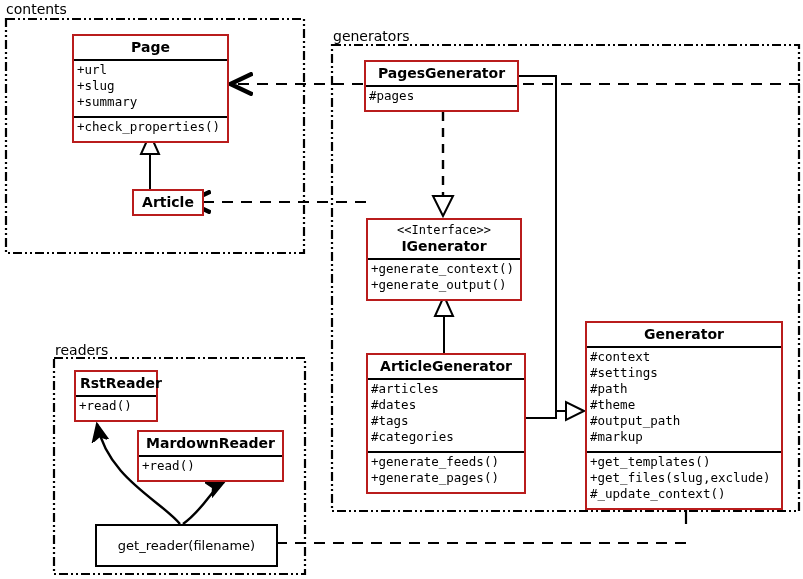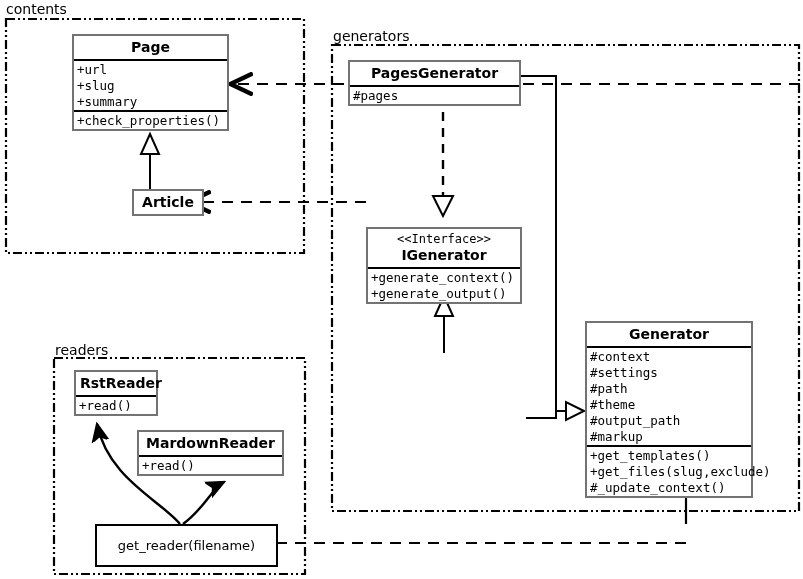--- a/index.html
+++ b/index.html
@@ -4,29 +4,29 @@
 <style>
   html,body{margin:0;padding:0;background:#ffffff;}
   body{width:803px;height:579px;position:relative;overflow:hidden;
        font-family:"DejaVu Sans",sans-serif;color:#000;}
   #canvas{position:absolute;left:0;top:0;width:803px;height:579px;}
   .pkg-label{position:absolute;font-family:"DejaVu Sans",sans-serif;
              font-size:14px;color:#000;white-space:nowrap;background:#fff;
              padding:0 2px;line-height:16px;}
 
   
-  .cls{position:absolute;box-sizing:border-box;border:2px solid #737373;
+  .cls{position:absolute;box-sizing:border-box;border:2px solid #b91c1c;
        background:#ffffff;z-index:6;}
   .cls .hdr{box-sizing:border-box;text-align:center;font-weight:bold;
             font-size:14px;font-family:"DejaVu Sans",sans-serif;
             padding:3px 4px 3px;line-height:17px;}
   .cls .hdr .stereo{display:block;font-weight:normal;font-size:12px;
             font-family:"DejaVu Sans Mono",monospace;line-height:15px;}
   .cls .sect{box-sizing:border-box;border-top:2px solid #000;
-             padding:1px 3px 0;}
+             padding:1px 3px 6px;}
   .cls .sect .row{font-family:"DejaVu Sans Mono",monospace;font-size:12.5px;
                   line-height:16px;white-space:pre;}
   .plainbox{position:absolute;box-sizing:border-box;border:2px solid #000;
             background:#fff;z-index:6;display:flex;align-items:center;
             justify-content:center;font-family:"DejaVu Sans",sans-serif;
             font-size:13px;}
 
   svg.overlay{position:absolute;left:0;top:0;width:803px;height:579px;
               z-index:2;pointer-events:none;}
 </style>
@@ -110,40 +110,53 @@
     </div>
     <div class="sect">
       <div class="row">+check_properties()</div>
     </div>
   </div>
 
   <div class="cls" style="left:132px;top:189px;width:72px;">
     <div class="hdr">Article</div>
   </div>
 
-  <div class="cls" style="left:348px;top:60px;width:173px;">
+  <div class="cls" style="left:364px;top:60px;width:155px;">
     <div class="hdr">PagesGenerator</div>
     <div class="sect">
       <div class="row">#pages</div>
     </div>
   </div>
 
-  <div class="cls" style="left:366px;top:218px;width:156px;margin-top:9px;">
+  <div class="cls" style="left:366px;top:218px;width:156px;">
     <div class="hdr">
       <span class="stereo">&lt;&lt;Interface&gt;&gt;</span>
       <span>IGenerator</span>
     </div>
     <div class="sect">
       <div class="row">+generate_context()</div>
       <div class="row">+generate_output()</div>
     </div>
   </div>
 
+  <div class="cls" style="left:366px;top:353px;width:160px;">
+    <div class="hdr">ArticleGenerator</div>
+    <div class="sect">
+      <div class="row">#articles</div>
+      <div class="row">#dates</div>
+      <div class="row">#tags</div>
+      <div class="row">#categories</div>
+    </div>
+    <div class="sect">
+      <div class="row">+generate_feeds()</div>
+      <div class="row">+generate_pages()</div>
+    </div>
+  </div>
 
-  <div class="cls" style="left:585px;top:321px;width:168px;">
+  <div class="cls" style="left:585px;top:321px;width:198px;">
     <div class="hdr">Generator</div>
     <div class="sect">
       <div class="row">#context</div>
       <div class="row">#settings</div>
       <div class="row">#path</div>
       <div class="row">#theme</div>
       <div class="row">#output_path</div>
       <div class="row">#markup</div>
     </div>
     <div class="sect">

